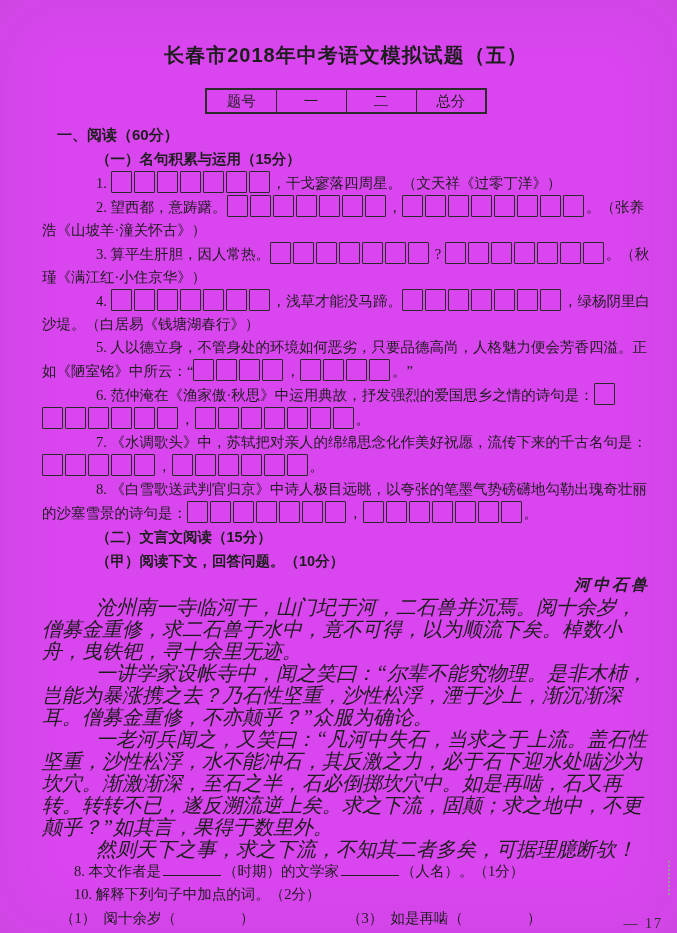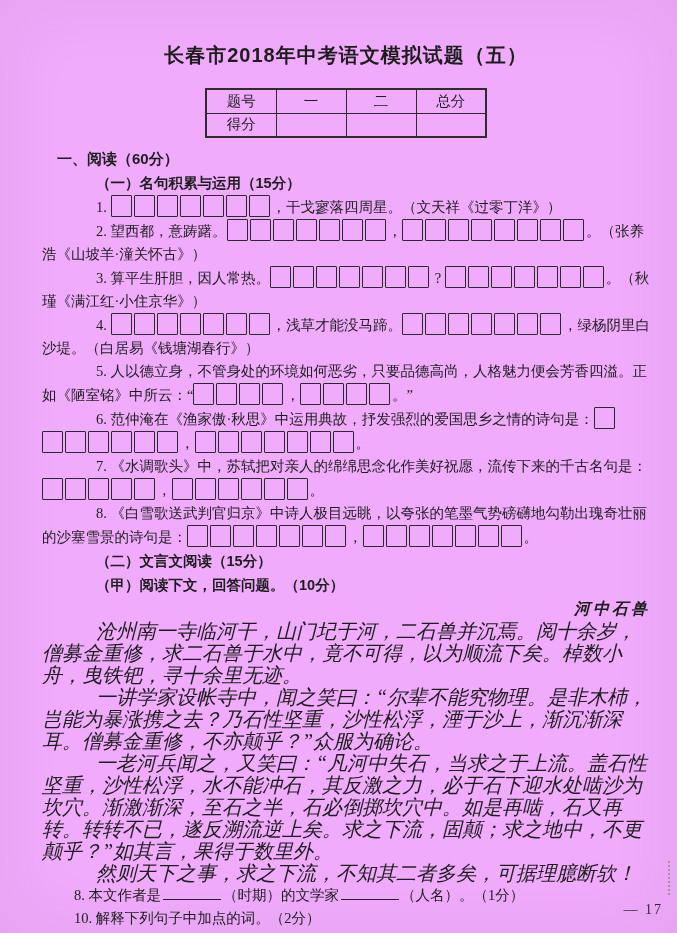--- a/index.html
+++ b/index.html
@@ -1,19 +1,19 @@
 <!DOCTYPE html>
 <html><head>
 <meta charset="utf-8">
 <style>
   * { margin:0; padding:0; box-sizing:border-box; }
   html,body { background:#d9d9d5; }
   .page {
     position:relative; width:677px; height:933px; margin:0 auto;
-    background:#f0abfc; color:#1d1d1d; overflow:hidden;
+    background:#d946ef; color:#1d1d1d; overflow:hidden;
     font-family:"Liberation Serif", serif;
     box-shadow: inset 0 0 70px rgba(60,60,55,0.07);
   }
   .content { padding:42px 27px 0 42px; }
   .doc-title {
     text-align:center; font-family:"Liberation Sans", sans-serif;
     font-weight:bold; font-size:20px; letter-spacing:1px; line-height:26px;
   }
   .score-table { border-collapse:collapse; margin:20px auto 9px; border:2px solid #2c2c2c; }
   .score-table td {
@@ -55,21 +55,21 @@
     display:grid; grid-template-columns:287px 1fr;
     padding-left:18px; font-size:14.5px; line-height:25.5px;
   }
   .em-dot { position:relative; }
   .em-dot::after {
     content:"·"; position:absolute; left:50%; transform:translateX(-50%);
     bottom:-0.62em; font-weight:bold;
   }
   .paren-gap { display:inline-block; width:64px; }
   .page-number {
-    position:absolute; right:14px; bottom:15px;
+    position:absolute; right:14px; bottom:1px;
     font-size:14px; letter-spacing:2px; color:#2e2e2e;
   }
   .scan-mark {
     position:absolute; right:7px; bottom:38px; height:34px; width:0;
     border-right:2px dotted #9a9a96;
   }
 </style>
 </head>
 <body>
 
@@ -78,26 +78,20 @@
 
     <div class="doc-title">长春市2018年中考语文模拟试题（五）</div>
 
     <table class="score-table">
       <tbody>
           <tr>
         <td>题号</td>
         <td>一</td>
         <td>二</td>
         <td>总分</td>
-      </tr>
-      <tr>
-        <td>得分</td>
-        <td></td>
-        <td></td>
-        <td></td>
       </tr>
     </tbody>
       </table>
 
     <div class="sec-heading">一、阅读（60分）</div>
     <div class="sub-heading">（一）名句积累与运用（15分）</div>
 
     <div class="questions">
         <div class="q"><span>1. </span><span><span class="box"></span><span class="box"></span><span class="box"></span><span class="box"></span><span class="box"></span><span class="box"></span><span class="box"></span></span><span>，干戈寥落四周星。（文天祥《过零丁洋》）</span></div>
         <div class="q"><span>2. 望西都，意踌躇。</span><span><span class="box"></span><span class="box"></span><span class="box"></span><span class="box"></span><span class="box"></span><span class="box"></span><span class="box"></span></span><span>，</span><span><span class="box"></span><span class="box"></span><span class="box"></span><span class="box"></span><span class="box"></span><span class="box"></span><span class="box"></span><span class="box"></span></span><span>。（张养浩《山坡羊·潼关怀古》）</span></div>

